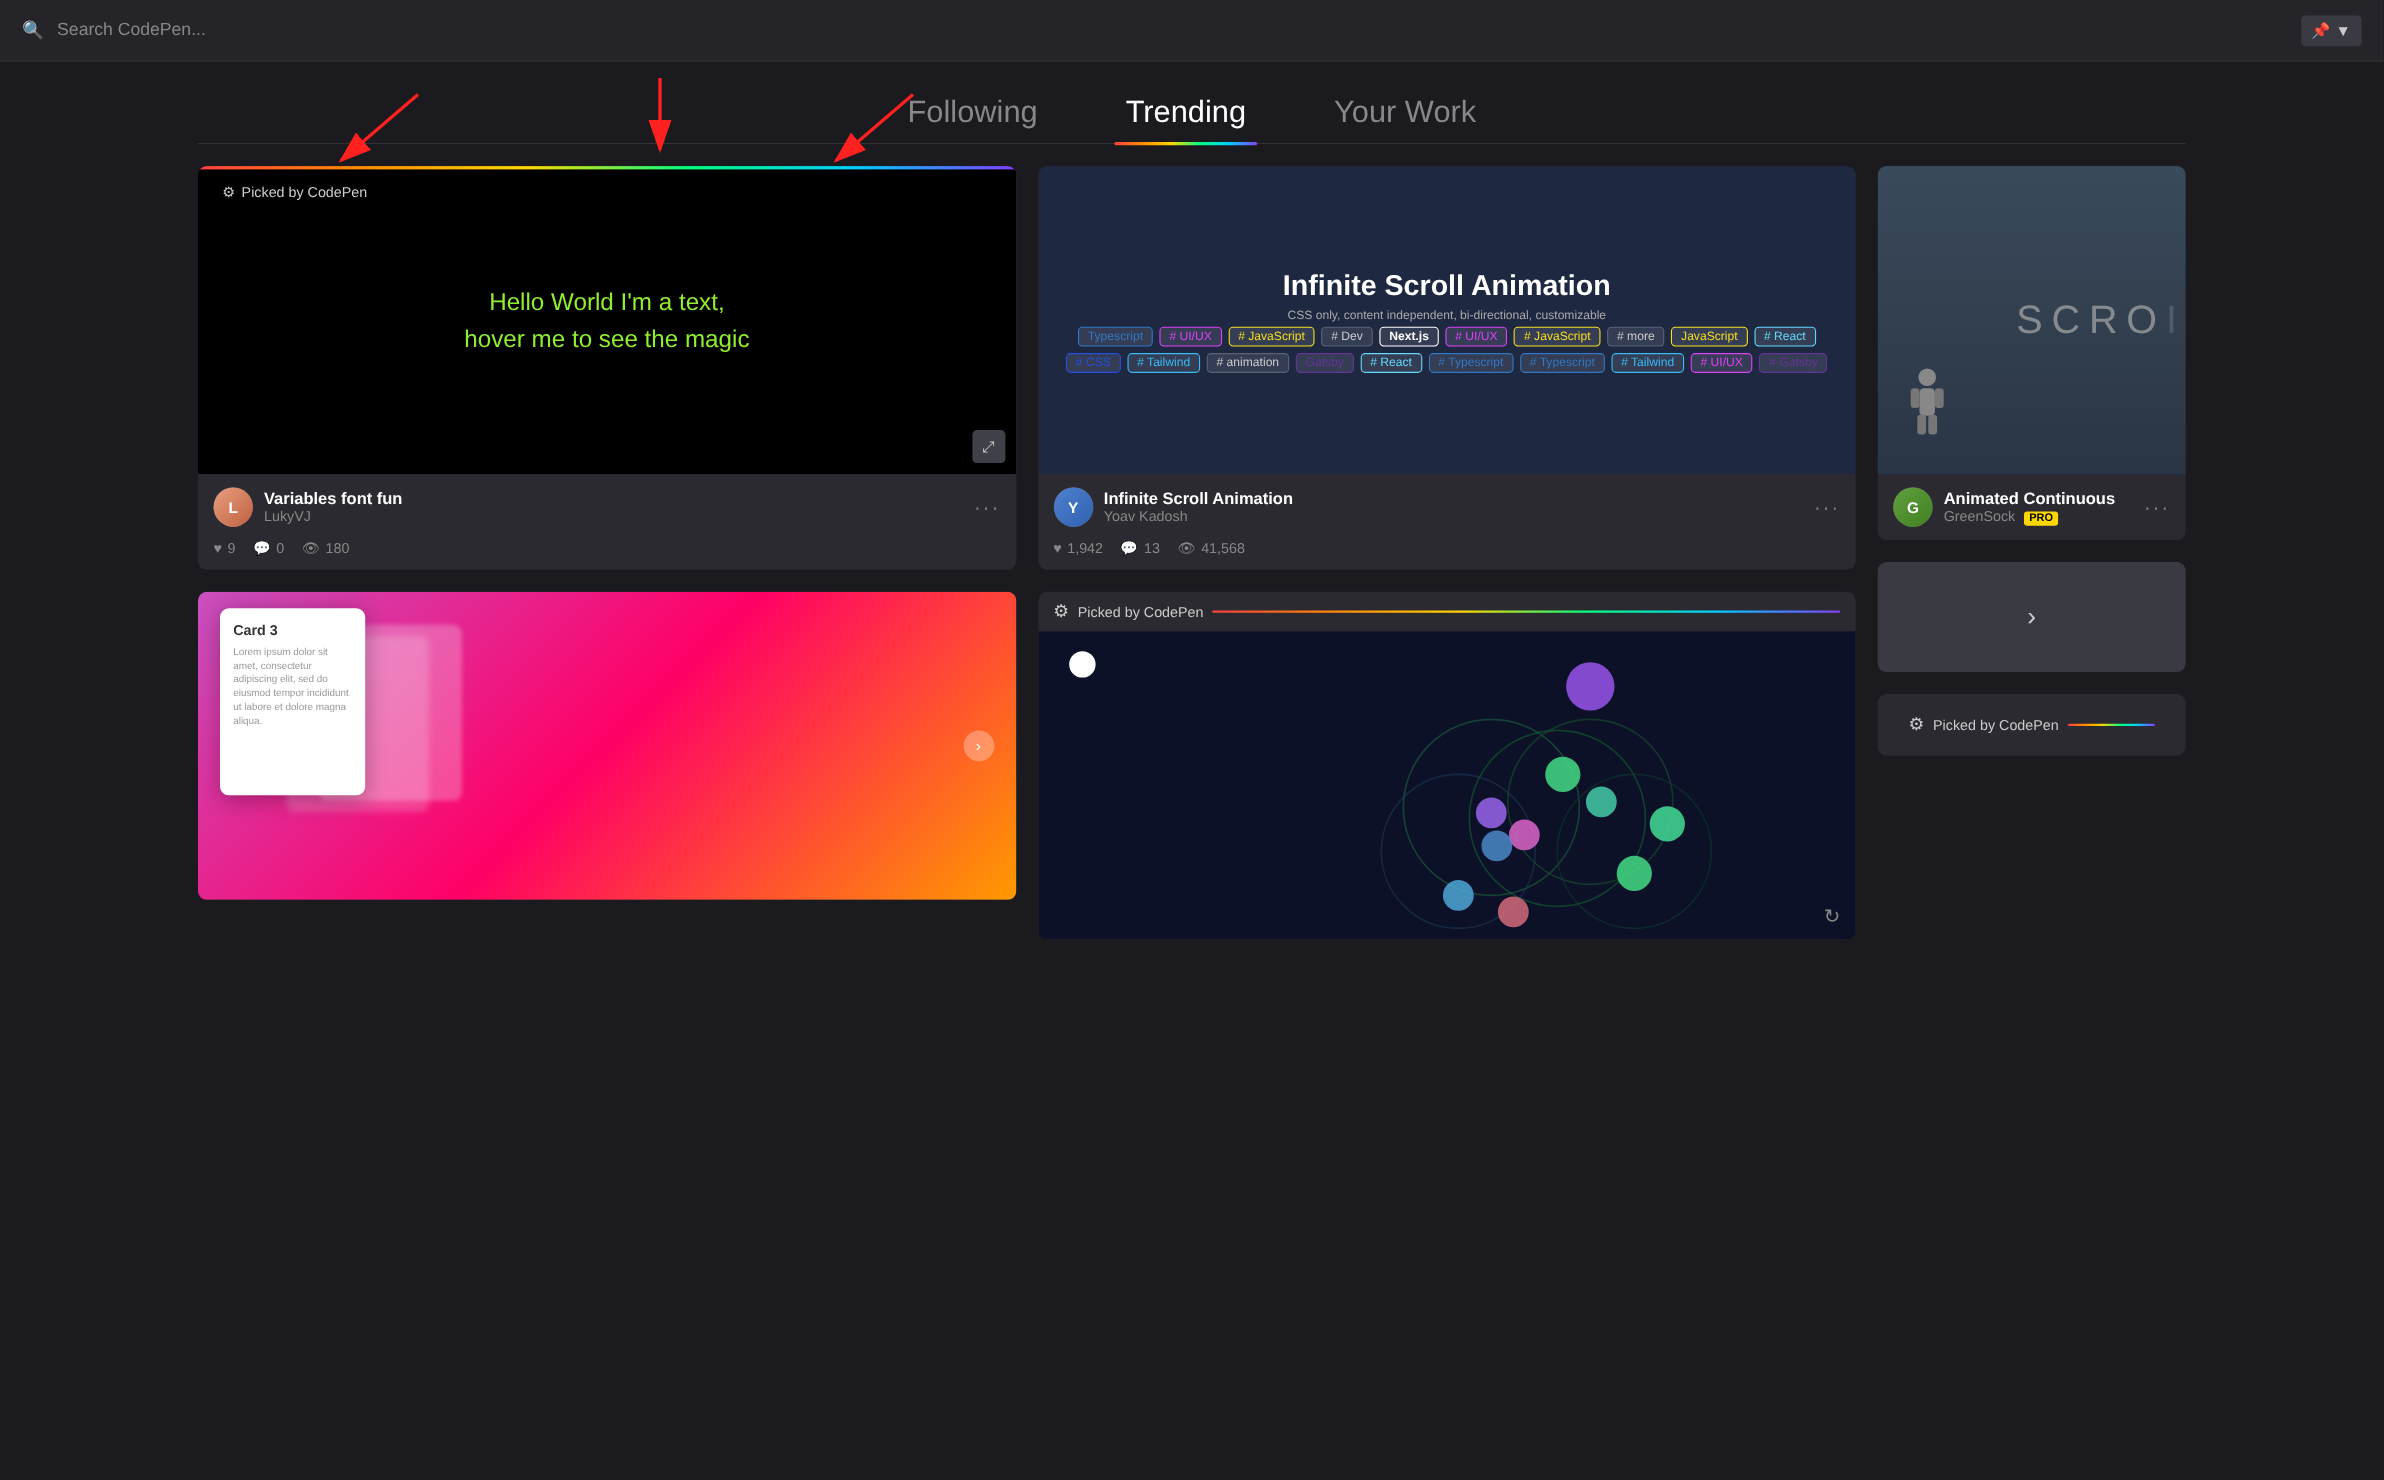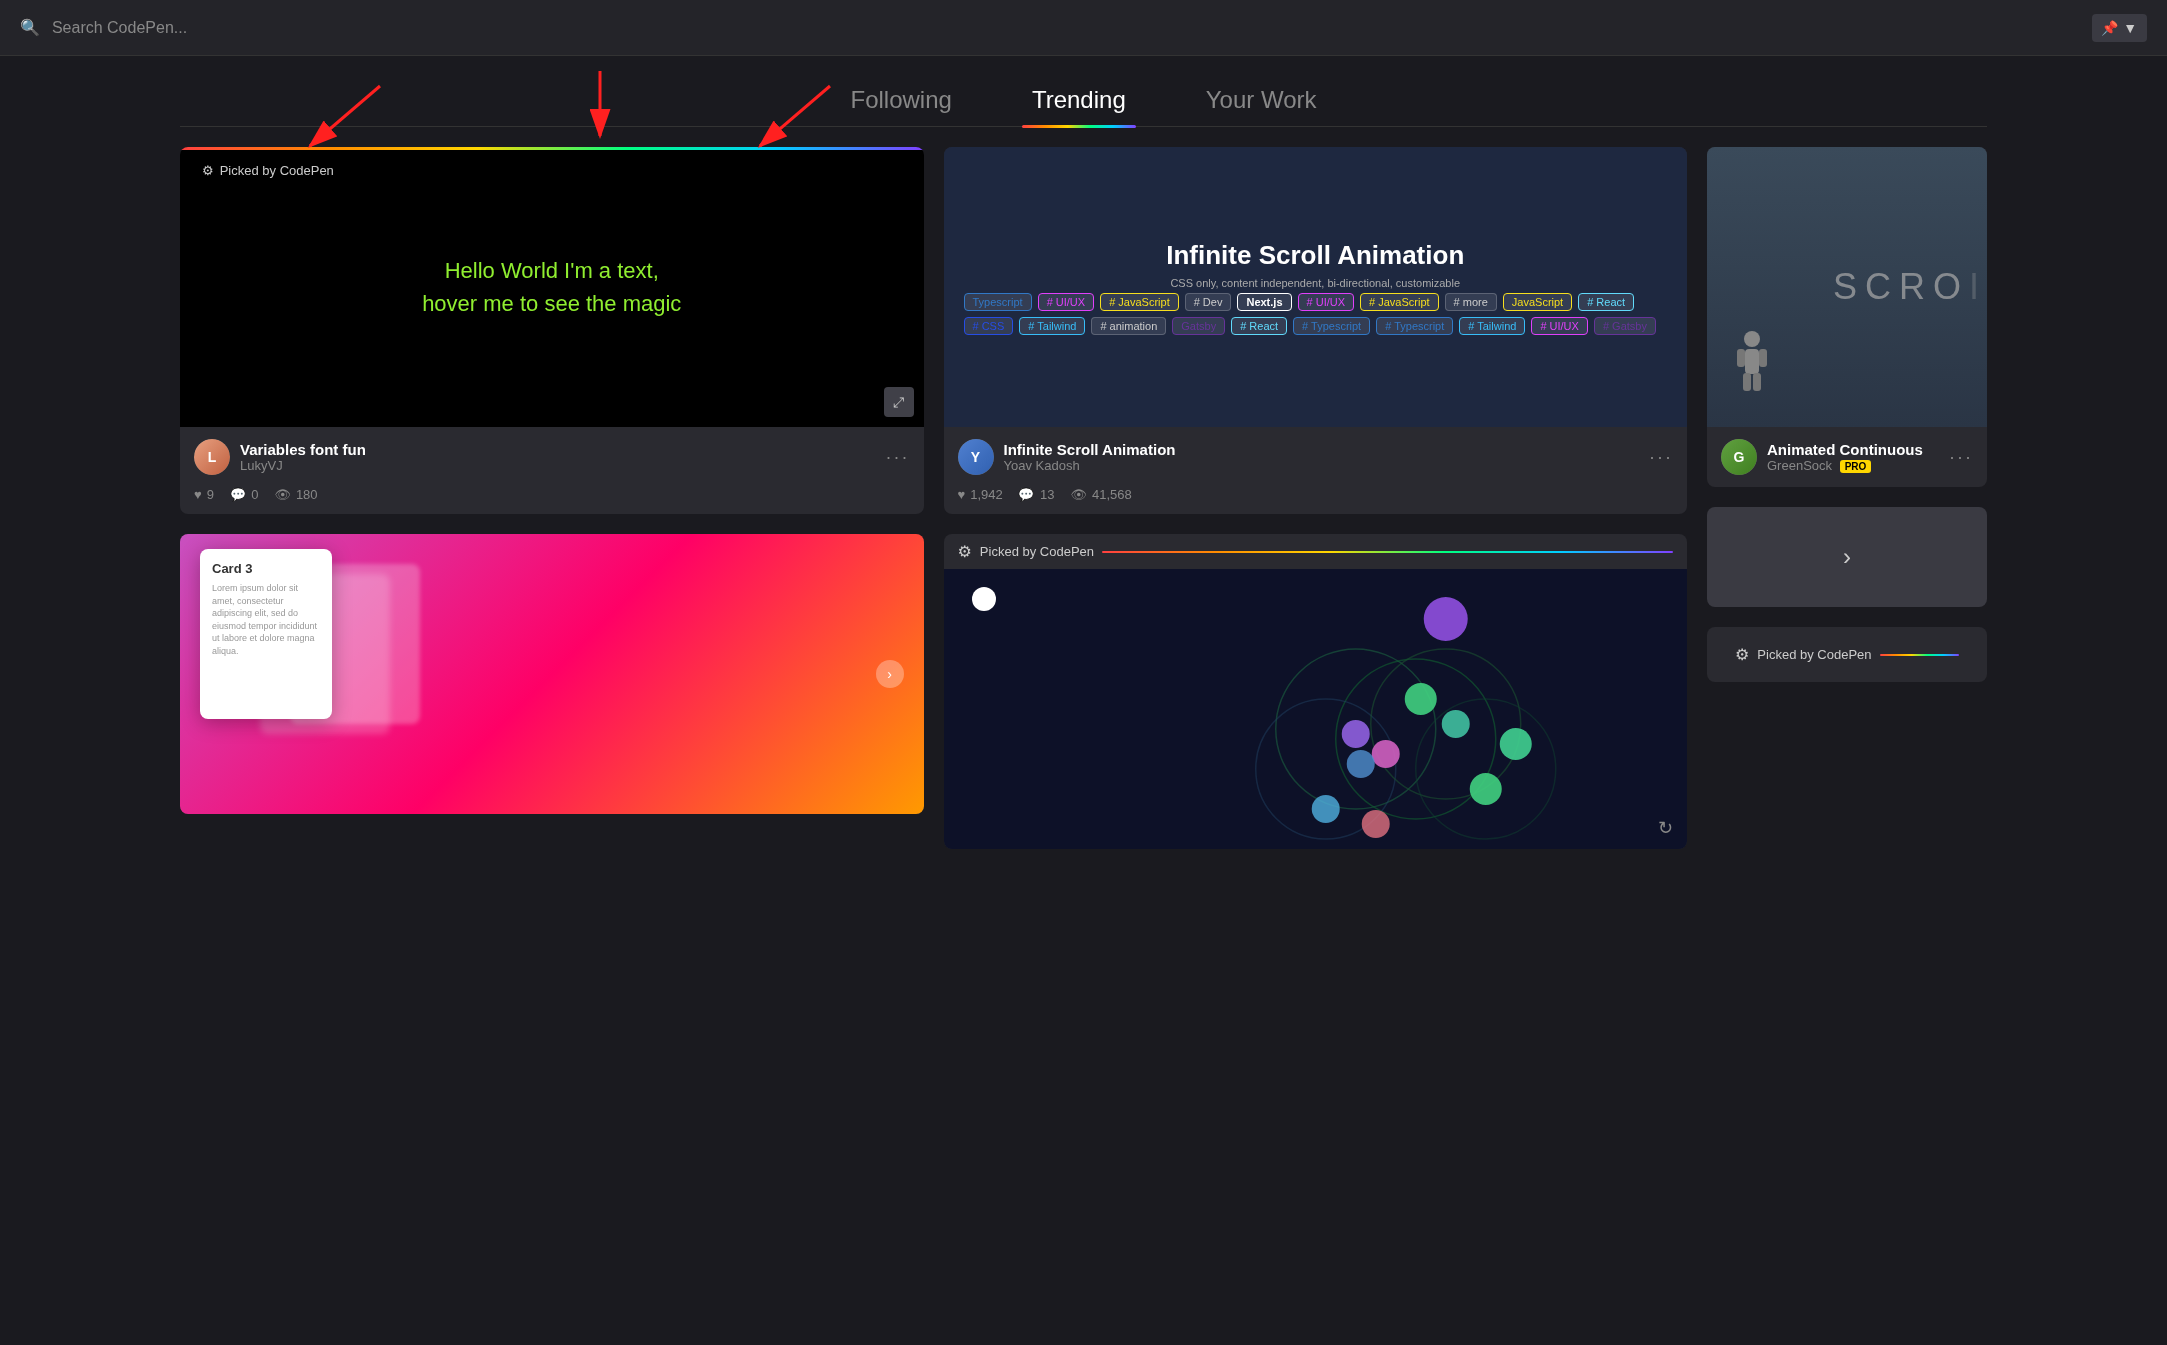--- a/index.html
+++ b/index.html
@@ -49,21 +49,21 @@
 
     
     .tabs-section {
       display: flex;
       justify-content: center;
       padding: 30px 0 0 0;
       gap: 80px;
       position: relative;
     }
     .tab-item {
-      font-size: 24px;
+      font-size: 28px;
       color: #888;
       cursor: pointer;
       padding-bottom: 12px;
       position: relative;
     }
     .tab-item.active {
       color: #fff;
       font-weight: normal;
     }
     .tab-item.active::after {
@@ -227,20 +227,21 @@
     .scroll-sub {
       font-size: 11px;
       color: #aaa;
       margin-bottom: 4px;
       text-align: center;
     }
     .tag-grid {
       display: flex;
       flex-wrap: wrap;
       gap: 6px;
+      justify-content: center;
     }
     .tag-pill {
       background: rgba(255,255,255,0.1);
       border: 1px solid rgba(255,255,255,0.2);
       border-radius: 4px;
       padding: 2px 8px;
       font-size: 11px;
       color: #ccc;
     }
     .tag-pill.ts { border-color: #3178c6; color: #3178c6; }

